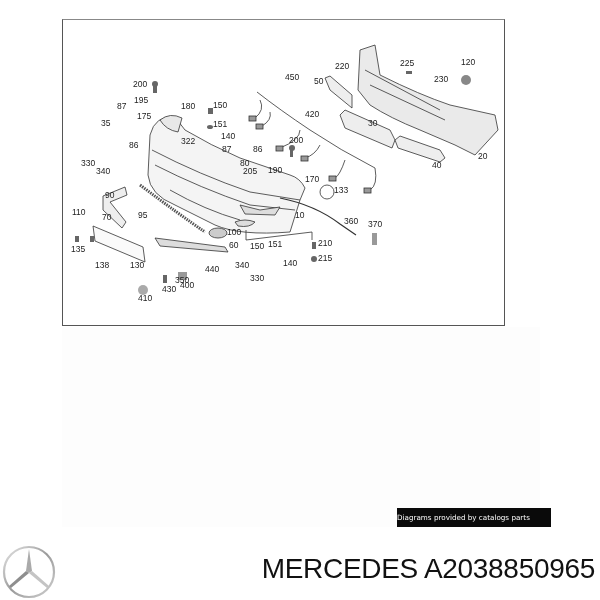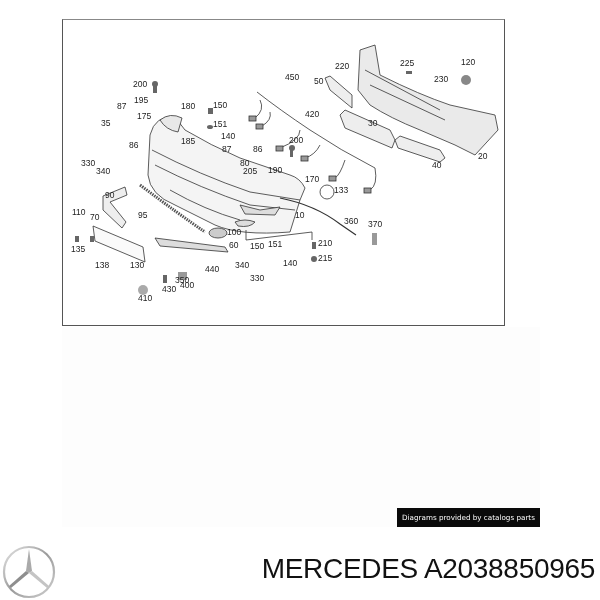--- a/index.html
+++ b/index.html
@@ -10,22 +10,22 @@
   .diagram-frame {
     position: absolute; left: 62px; top: 19px; width: 443px; height: 307px;
     border: 1.5px solid #555555; border-top-color: #888888; background: #ffffff; box-sizing: border-box;
   }
   .diagram-svg { position: absolute; left: 62px; top: 19px; width: 443px; height: 307px; }
   .callout {
     position: absolute; font-size: 8.5px; color: #222222; line-height: 1; white-space: nowrap;
     font-family: "Liberation Sans", sans-serif;
   }
   .watermark {
-    position: absolute; left: 397px; top: 508px; width: 143px; height: 19px;
-    background: #0a0a0a; color: #ffffff; font-size: 7.2px; line-height: 19px; text-align: center;
+    position: absolute; left: 397px; top: 508px; width: 154px; height: 19px;
+    background: #0a0a0a; color: #ffffff; font-size: 7.2px; line-height: 19px; text-align: left;
     font-family: "DejaVu Sans", sans-serif;
   }
   .below-area {
     position: absolute; left: 62px; top: 327px; width: 478px; height: 200px; background: #fdfdfd;
   }
   .logo { position: absolute; left: 0px; top: 544px; width: 62px; height: 56px; }
   .title {
     position: absolute; left: 200px; top: 553px; width: 395px; text-align: right;
     font-size: 28px; color: #111111; letter-spacing: -0.3px;
     font-family: "Liberation Sans", sans-serif;
@@ -114,21 +114,21 @@
   </g>
 </svg>
 
 <div id="callouts">
     <span class="callout" style="left: 133px; top: 80px;">200</span>
     <span class="callout" style="left: 134px; top: 96px;">195</span>
     <span class="callout" style="left: 137px; top: 112px;">175</span>
     <span class="callout" style="left: 181px; top: 102px;">180</span>
     <span class="callout" style="left: 213px; top: 101px;">150</span>
     <span class="callout" style="left: 213px; top: 120px;">151</span>
-    <span class="callout" style="left: 181px; top: 137px;">185</span>
+    <span class="callout" style="left: 181px; top: 137px;">322</span>
     <span class="callout" style="left: 221px; top: 132px;">140</span>
     <span class="callout" style="left: 117px; top: 102px;">87</span>
     <span class="callout" style="left: 101px; top: 119px;">35</span>
     <span class="callout" style="left: 129px; top: 141px;">86</span>
     <span class="callout" style="left: 81px; top: 159px;">330</span>
     <span class="callout" style="left: 96px; top: 167px;">340</span>
     <span class="callout" style="left: 222px; top: 145px;">87</span>
     <span class="callout" style="left: 253px; top: 145px;">86</span>
     <span class="callout" style="left: 216px; top: 159px; padding-left: 24px;">80</span>
     <span class="callout" style="left: 289px; top: 136px;">200</span>
@@ -141,21 +141,21 @@
     <span class="callout" style="left: 314px; top: 77px;">50</span>
     <span class="callout" style="left: 335px; top: 62px;">220</span>
     <span class="callout" style="left: 368px; top: 119px;">30</span>
     <span class="callout" style="left: 400px; top: 59px;">225</span>
     <span class="callout" style="left: 434px; top: 75px;">230</span>
     <span class="callout" style="left: 461px; top: 58px;">120</span>
     <span class="callout" style="left: 478px; top: 152px;">20</span>
     <span class="callout" style="left: 432px; top: 161px;">40</span>
     <span class="callout" style="left: 105px; top: 191px;">90</span>
     <span class="callout" style="left: 72px; top: 208px; text-align: right;">110</span>
-    <span class="callout" style="left: 90px; top: 213px;">70</span>
+    <span class="callout" style="left: 102px; top: 213px;">70</span>
     <span class="callout" style="left: 138px; top: 211px;">95</span>
     <span class="callout" style="left: 295px; top: 211px;">10</span>
     <span class="callout" style="left: 344px; top: 217px;">360</span>
     <span class="callout" style="left: 368px; top: 220px;">370</span>
     <span class="callout" style="left: 71px; top: 245px;">135</span>
     <span class="callout" style="left: 175px; top: 228px; margin-top: 48px;">350</span>
     <span class="callout" style="left: 227px; top: 228px;">100</span>
     <span class="callout" style="left: 229px; top: 241px;">60</span>
     <span class="callout" style="left: 95px; top: 261px;">138</span>
     <span class="callout" style="left: 130px; top: 261px;">130</span>

